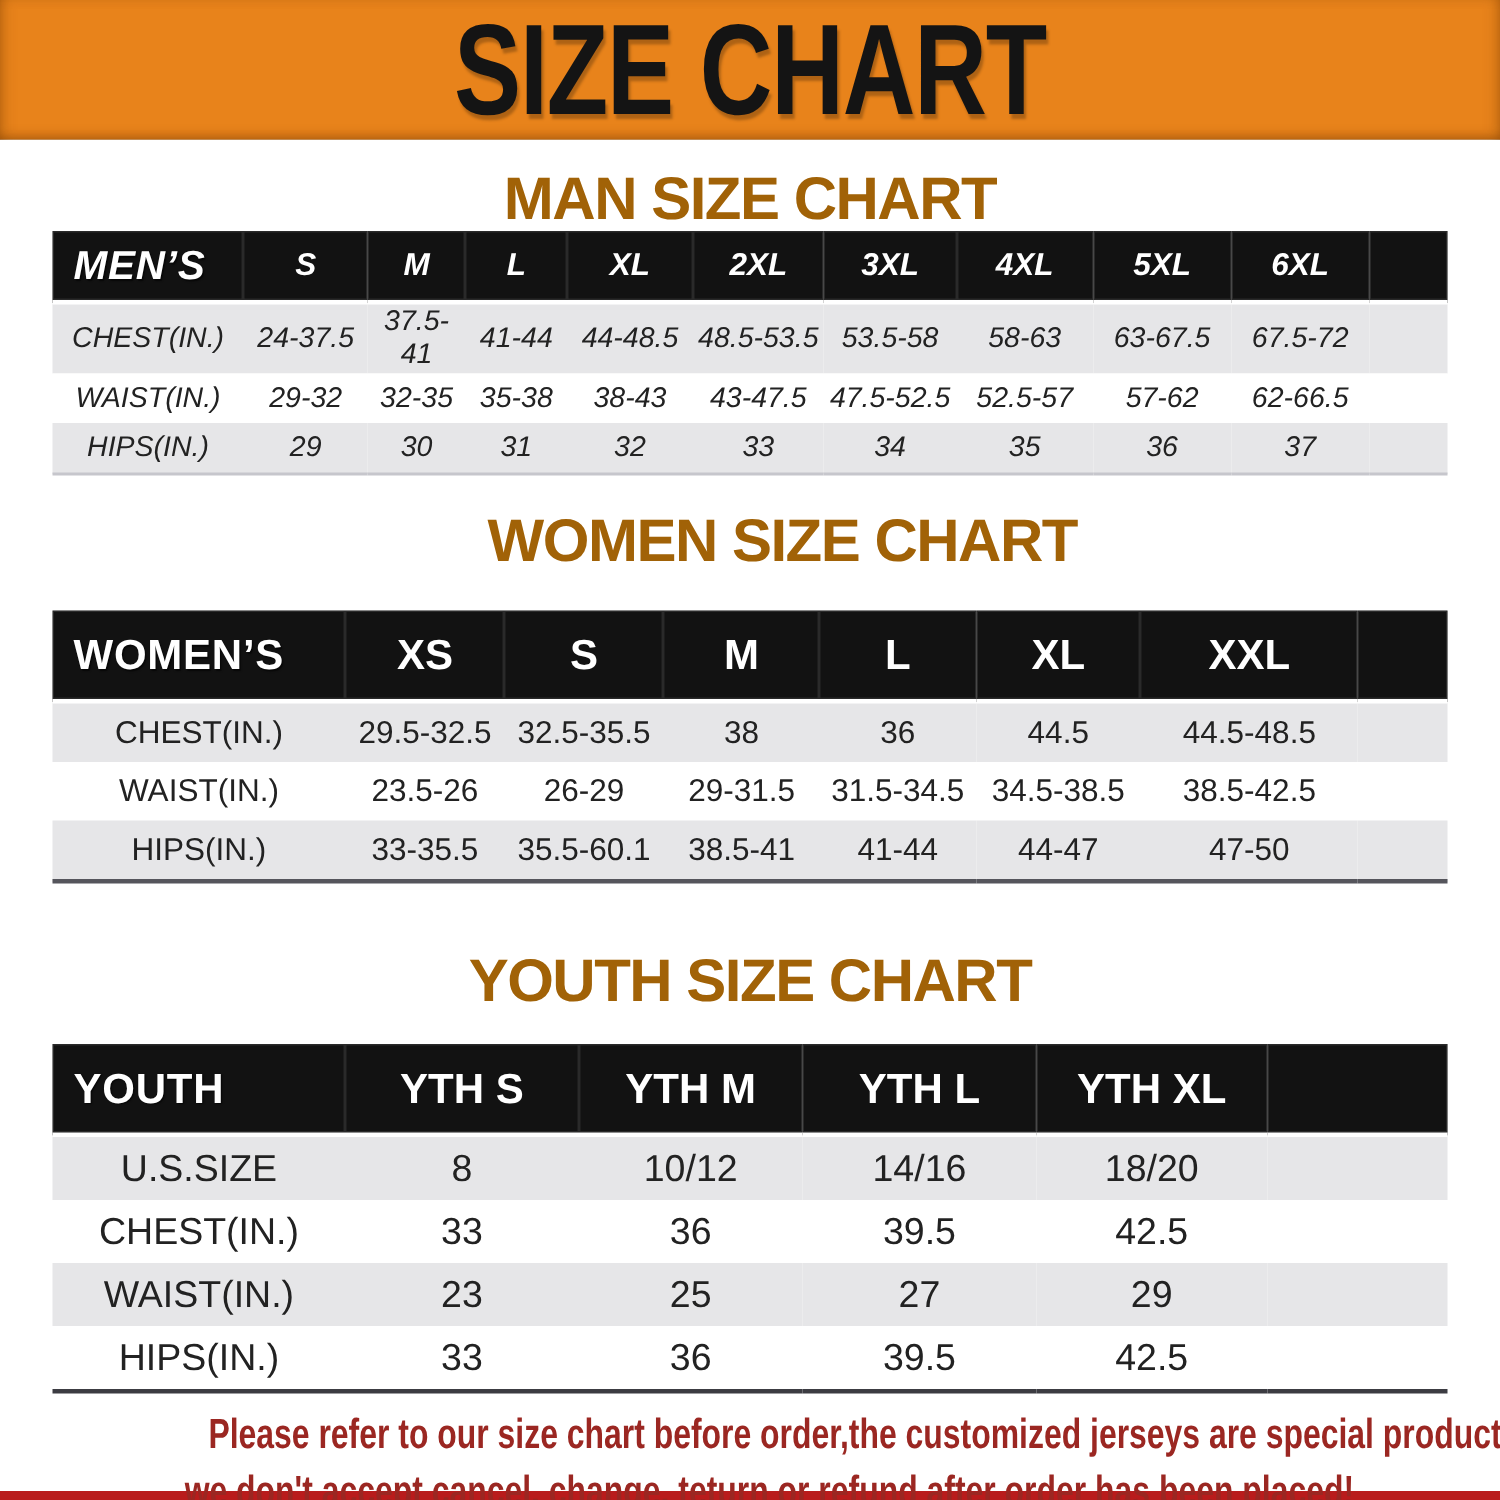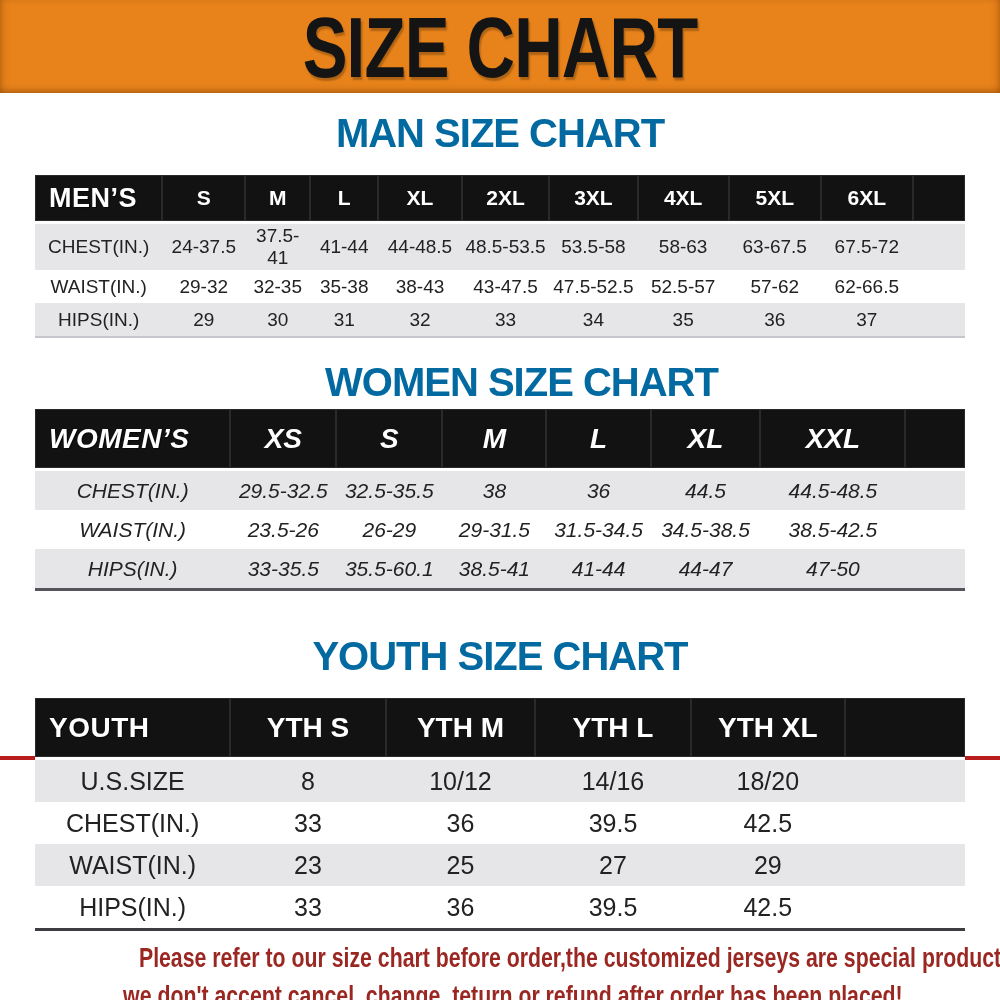--- a/index.html
+++ b/index.html
@@ -3,23 +3,23 @@
 <meta charset="utf-8">
 <style>
   html,body{margin:0;padding:0;}
   body{
     width:1000px;height:1000px;
     background:#ffffff;
     font-family:"Liberation Sans", sans-serif;
     overflow:hidden;
   }
   .page{
-    width:1000px;height:760px;
+    width:1000px;height:1000px;
     position:relative;
-    border-bottom:4px solid #b91c1c;
+    border-bottom:6px solid #b91c1c;
     box-sizing:border-box;
   }
   
   .banner{
     width:100%;height:93px;
     background:var(--banner-bg,#E8831B);
     display:flex;align-items:center;justify-content:center;
     box-shadow:inset 0 -5px 7px -3px rgba(120,60,0,.45),
                inset 6px 0 10px -6px rgba(120,60,0,.5),
                inset -6px 0 10px -6px rgba(120,60,0,.5);
@@ -32,32 +32,32 @@
     color:#141414;
     transform:scaleX(0.78);
     text-shadow:2px 3px 2px rgba(0,0,0,.25);
     white-space:nowrap;
   }
   
   .section-heading{
     margin:0;text-align:center;
     font-size:40px;line-height:40px;
     font-weight:800;letter-spacing:-1px;
-    color:#0369a1;white-space:nowrap;
+    color:#a16207;white-space:nowrap;
   }
   #men-heading{margin-top:20px;}
   #women-heading{margin-top:24px;padding-left:43px;}
   #youth-heading{margin-top:45px;}
   
   table.size-table{
     width:930px;margin:0 auto;
     border-collapse:collapse;table-layout:fixed;
   }
-  #men-table{margin-top:22px;border-bottom:2px solid #c6c6cc;}
-  #women-table{margin-top:7px;border-bottom:3px solid #55555c;font-style:italic;}
+  #men-table{margin-top:1px;border-bottom:2px solid #c6c6cc;font-style:italic;}
+  #women-table{margin-top:26px;border-bottom:3px solid #55555c;}
   #youth-table{margin-top:22px;border-bottom:3px solid #3c3c42;}
   table.size-table thead th{
     background:var(--bar-bg,#121212);
     color:#ffffff;
     font-weight:700;
     text-align:center;
     border-bottom:3px solid #ffffff;
     box-shadow:inset 0 0 0 1px rgba(90,90,90,.35);
   }
   #men-table thead th{height:44px;font-size:21px;}

